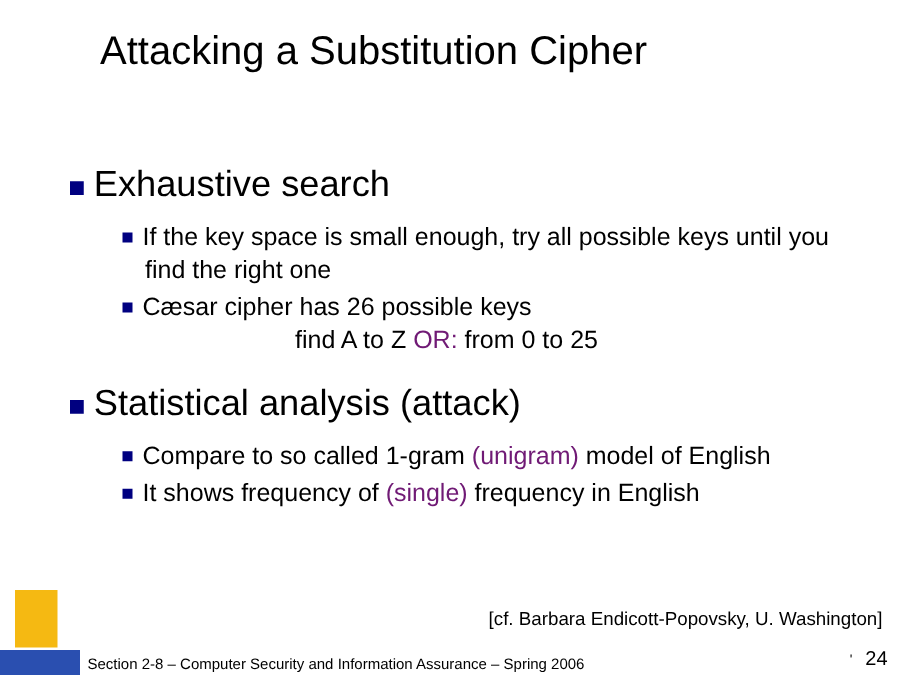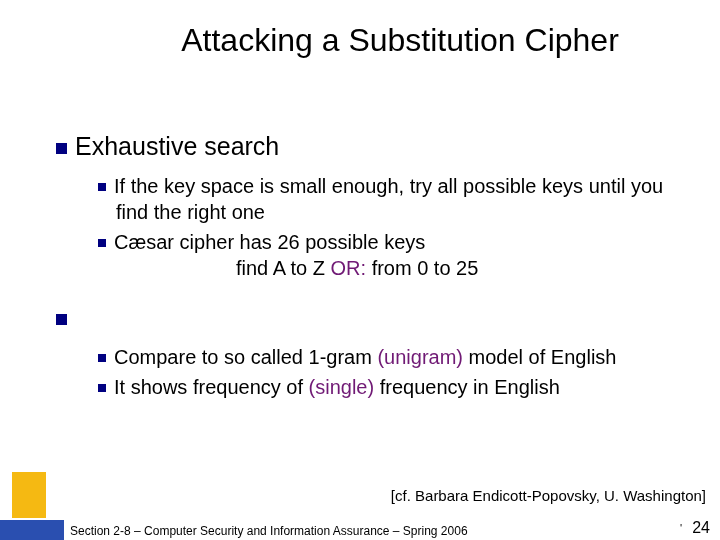--- a/index.html
+++ b/index.html
@@ -1,22 +1,22 @@
 <!DOCTYPE html>
 <html><head>
 <meta charset="utf-8">
 <style>
   * { margin: 0; padding: 0; box-sizing: border-box; }
   html, body { width: 720px; height: 540px; overflow: hidden; background: #fff; font-family: Verdana, Geneva, sans-serif; color: #000; }
   .slide { position: relative; width: 720px; height: 540px; }
-  .title { position: absolute; top: 22px; left: 0; right: 0; text-align: center; font-size: 32px; font-weight: 400; font-family: Verdana, Geneva, sans-serif; padding-left: 80px; }
+  .title { position: absolute; top: 22px; left: 0; right: 0; text-align: left; font-size: 32px; font-weight: 400; font-family: Verdana, Geneva, sans-serif; padding-left: 80px; }
   .content { position: absolute; top: 132px; left: 56px; right: 30px; }
   .sq { display: inline-block; vertical-align: 1px; width: 11px; height: 11px; background: #000080; margin-right: 8px; }
   .sq-sm { display: inline-block; vertical-align: 2px; width: 8px; height: 8px; background: #000080; margin-right: 8px; }
-  .h1 { font-size: 25px; margin-bottom: 12px; }
+  .h1 { font-size: 29px; margin-bottom: 12px; }
   .sub { margin-left: 42px; margin-bottom: 22px; }
   .li { font-size: 20px; line-height: 1.3; text-indent: -18px; padding-left: 18px; margin-bottom: 4px; }
   .or { color: #701a75; }
   .idt { margin-left: 120px; display: block; text-indent: 0; padding-left: 0; }
   .accent-block { position: absolute; left: 12px; bottom: 22px; width: 34px; height: 46px; background: #f5b912; }
   .accent-blue { position: absolute; left: 0; bottom: 0; width: 64px; height: 20px; background: #2a4fb0; }
   .footer-text { position: absolute; left: 70px; bottom: 2px; font-size: 12px; font-family: Verdana, Geneva, sans-serif; }
   .cite { position: absolute; right: 14px; bottom: 36px; font-size: 15px; font-family: Verdana, Geneva, sans-serif; }
   .tick { position: absolute; right: 38px; bottom: 6px; font-size: 11px; }
   .pagenum { position: absolute; right: 10px; bottom: 3px; font-size: 16px; font-family: Verdana, Geneva, sans-serif; }
@@ -37,21 +37,21 @@
       <div class="li">
         <span class="sq-sm"></span><span>If the key space is small enough, try all possible keys until you find the right one</span>
       </div>
       <div class="li">
         <span class="sq-sm"></span><span>Cæsar cipher has 26 possible keys</span>
         <span class="idt"><span>find A to Z  </span><span class="or">OR:</span><span> from 0 to 25</span></span>
       </div>
     </div>
 
     <div class="h1">
-      <span class="sq"></span>
+      <span class="sq"></span><span>Statistical analysis (attack)</span>
     </div>
     <div class="sub">
       <div class="li">
         <span class="sq-sm"></span><span>Compare to so called 1-gram </span><span class="or">(unigram)</span><span> model of English</span>
       </div>
       <div class="li">
         <span class="sq-sm"></span><span>It shows frequency of </span><span class="or">(single)</span><span> frequency in English</span>
       </div>
     </div>
 

